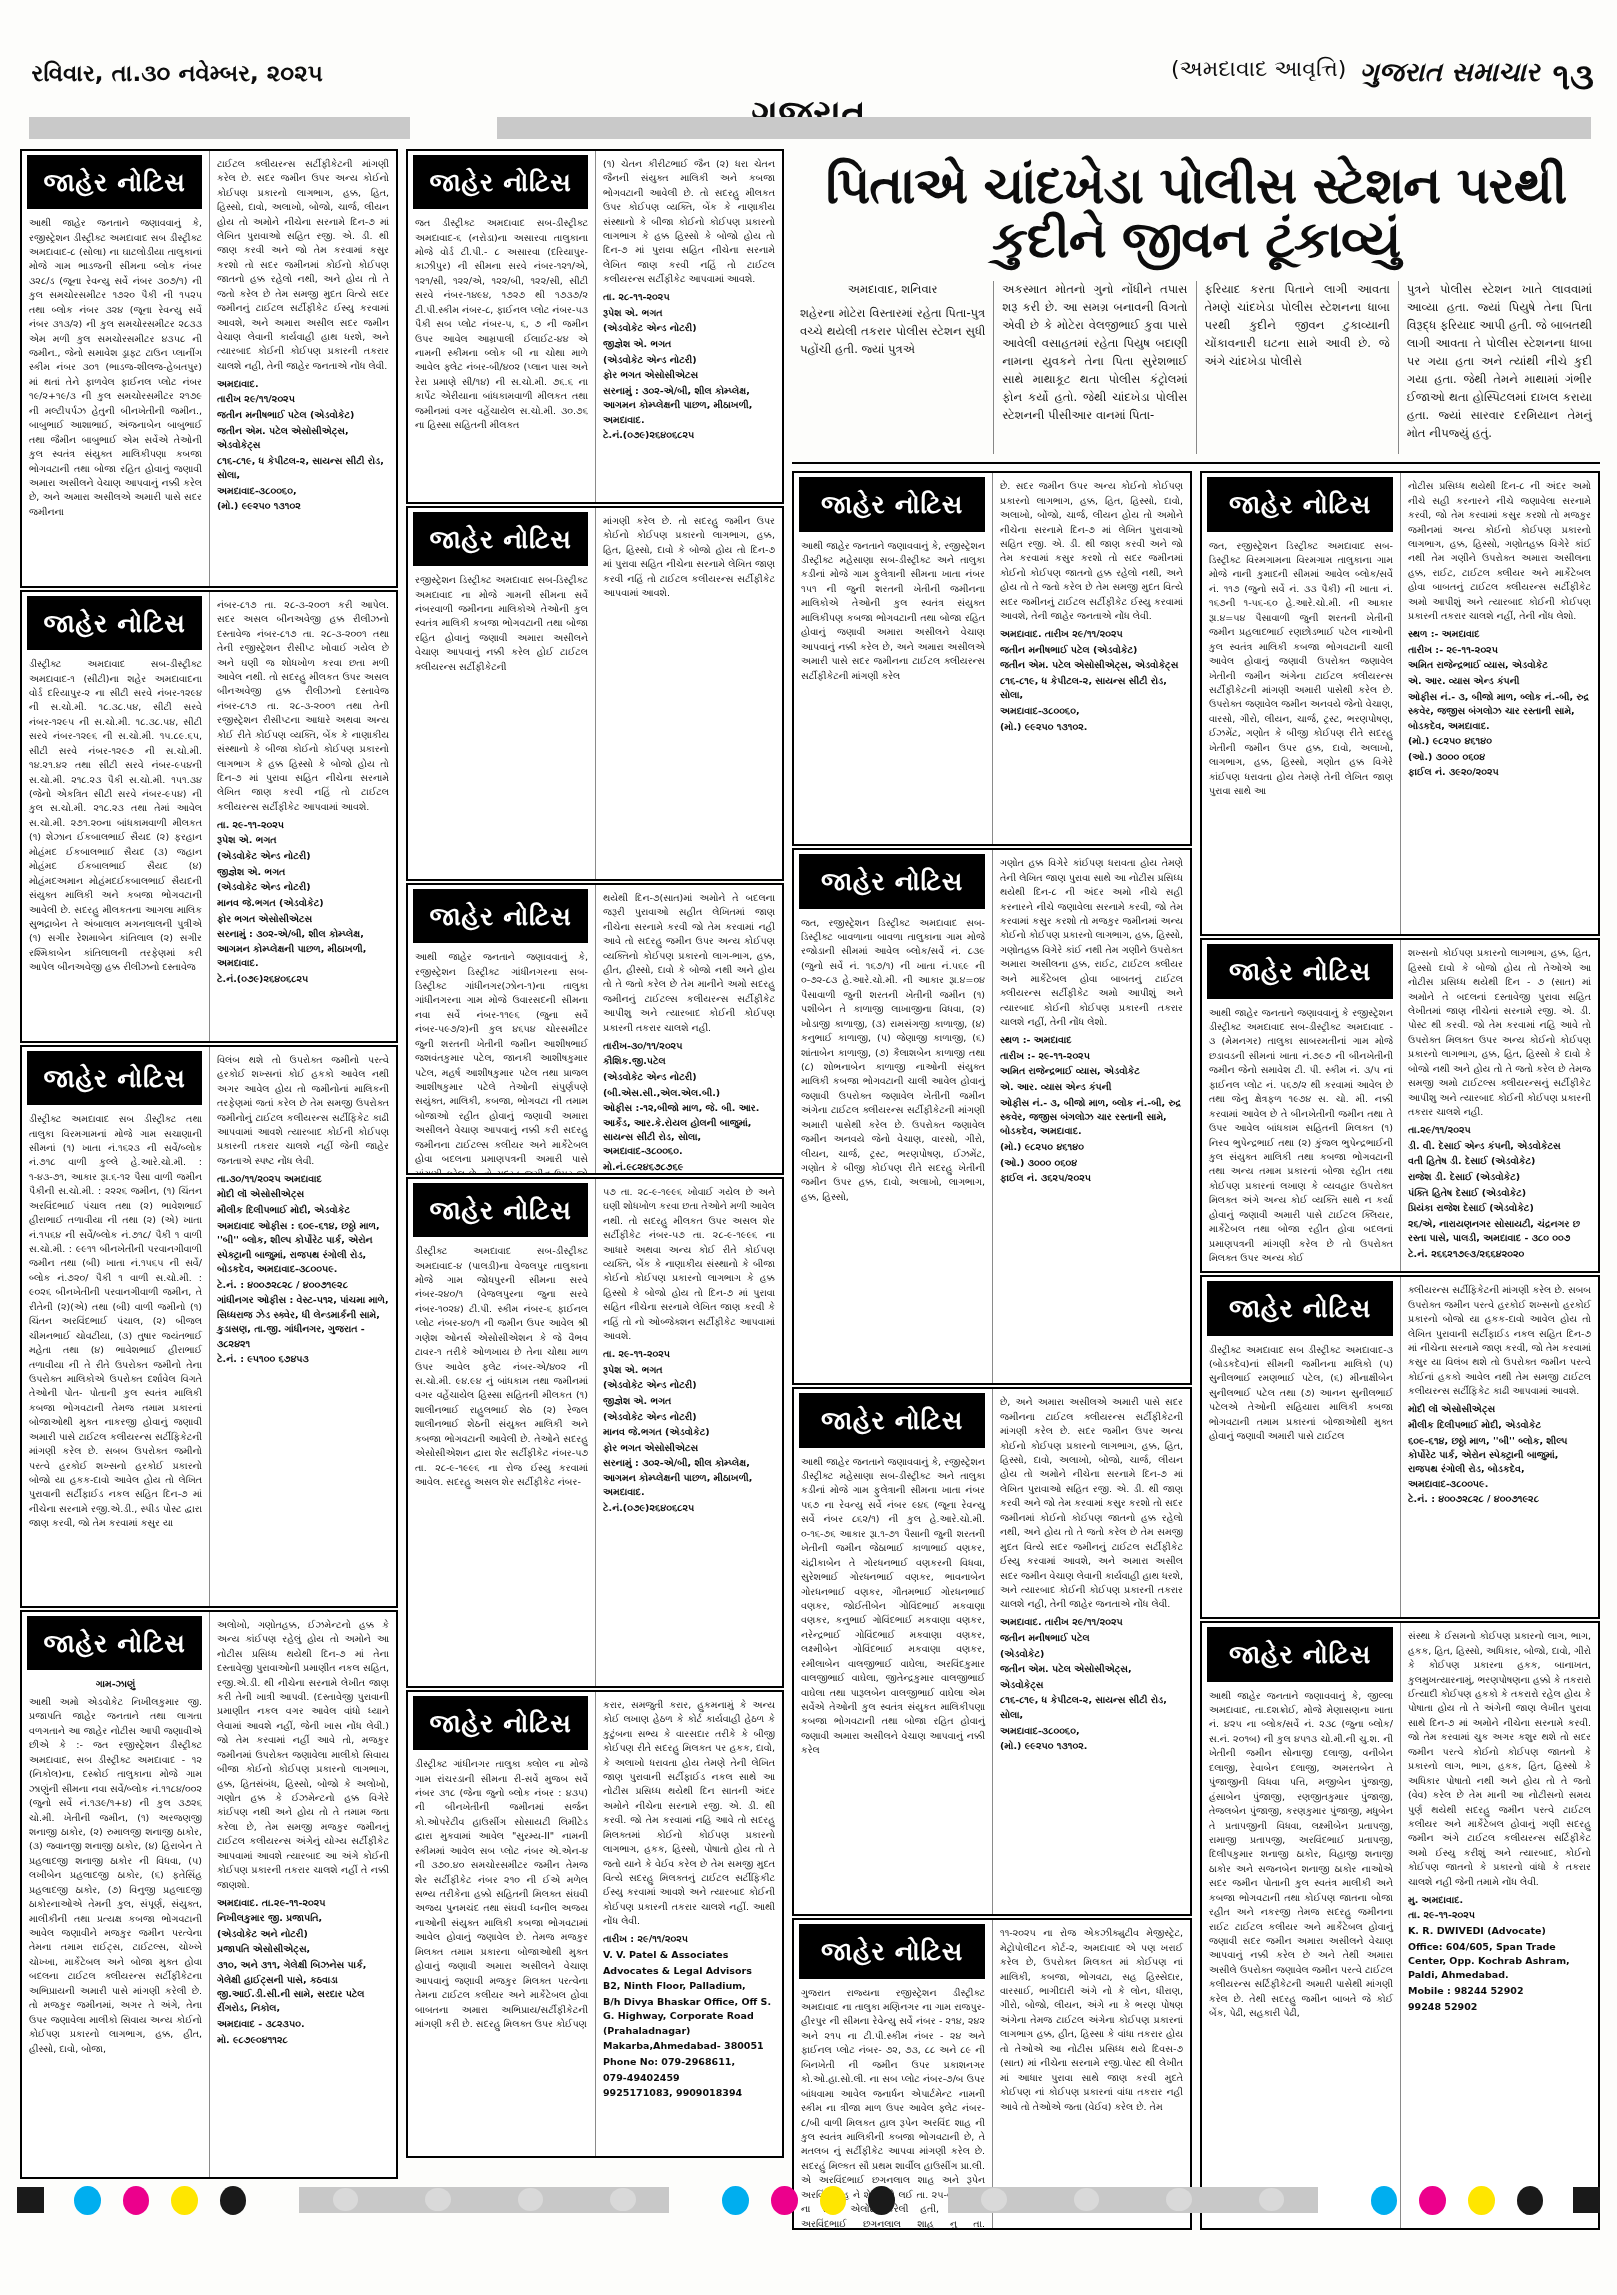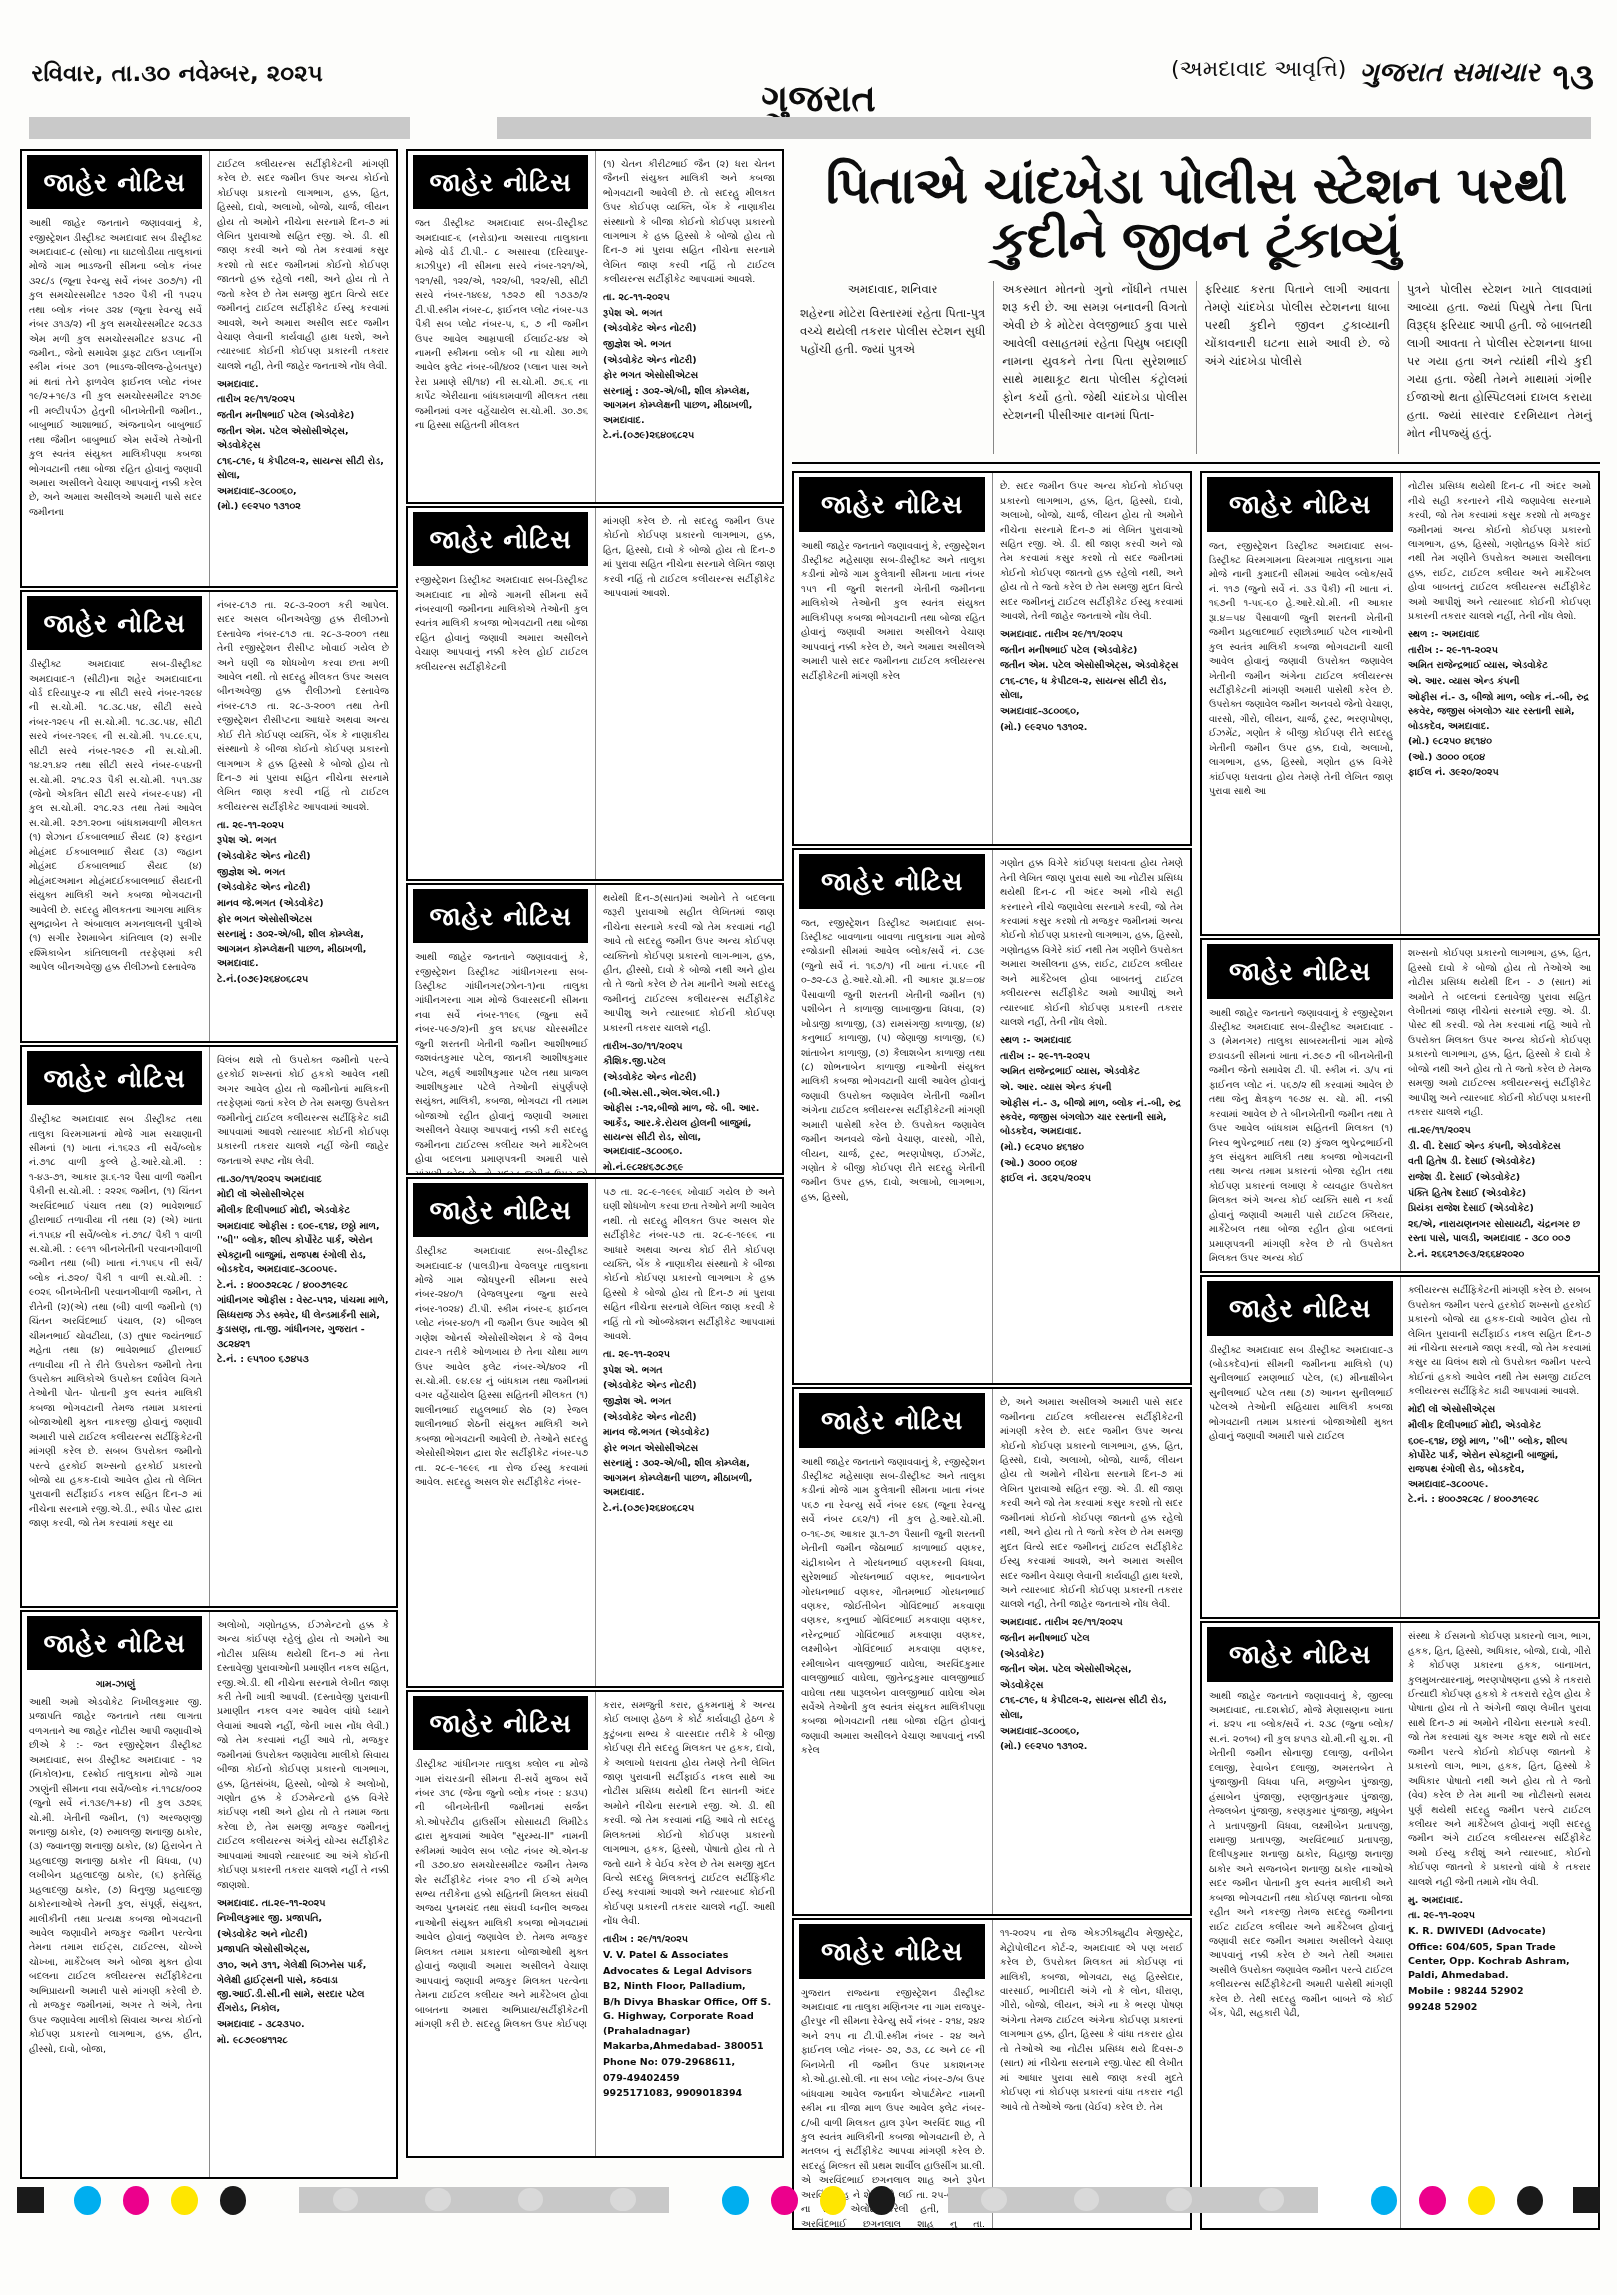--- a/index.html
+++ b/index.html
@@ -1,22 +1,22 @@
 <!DOCTYPE html>
 <html style="font-size:9.2px"><head>
 <meta charset="utf-8">
 <style>
   html,body{margin:0;padding:0;background:#e8e8e4;}
   .page{position:relative;width:1617px;height:2295px;background:#fdfdfb;color:#0d0d0d;
         font-family:"DejaVu Sans",sans-serif;overflow:hidden;}
   
   .masthead{position:absolute;left:20px;right:20px;top:55px;height:87px;}
   .mh-date{position:absolute;left:11.6px;top:4.6px;font-size:23px;font-weight:bold;}
-  .mh-center{position:absolute;left:50%;top:22px;transform:translateX(-50%);
-             font-size:37px;font-weight:bold;margin-left:10px;}
+  .mh-center{position:absolute;left:50%;top:37px;transform:translateX(-50%);
+             font-size:37px;font-weight:bold;}
   .mh-right{position:absolute;right:2.9px;top:1.2px;font-size:22px;display:flex;align-items:flex-start;gap:13px;}
   .mh-paper{font-weight:bold;font-size:26.6px;font-style:italic;}
   .mh-page{font-weight:bold;font-size:36px;}
   .mh-bar{position:absolute;top:62px;height:22px;background:#c9c9c9;}
   .mh-bar.left{left:8.7px;width:381px;}
   .mh-bar.right{left:477px;right:5.8px;}
   
   .content{position:absolute;left:20px;top:149px;width:1580px;display:flex;gap:8px;}
   .strip{width:422px;display:flex;flex-direction:column;gap:2px;}
   .rightwide{width:901px;display:flex;flex-direction:column;gap:7px;}

